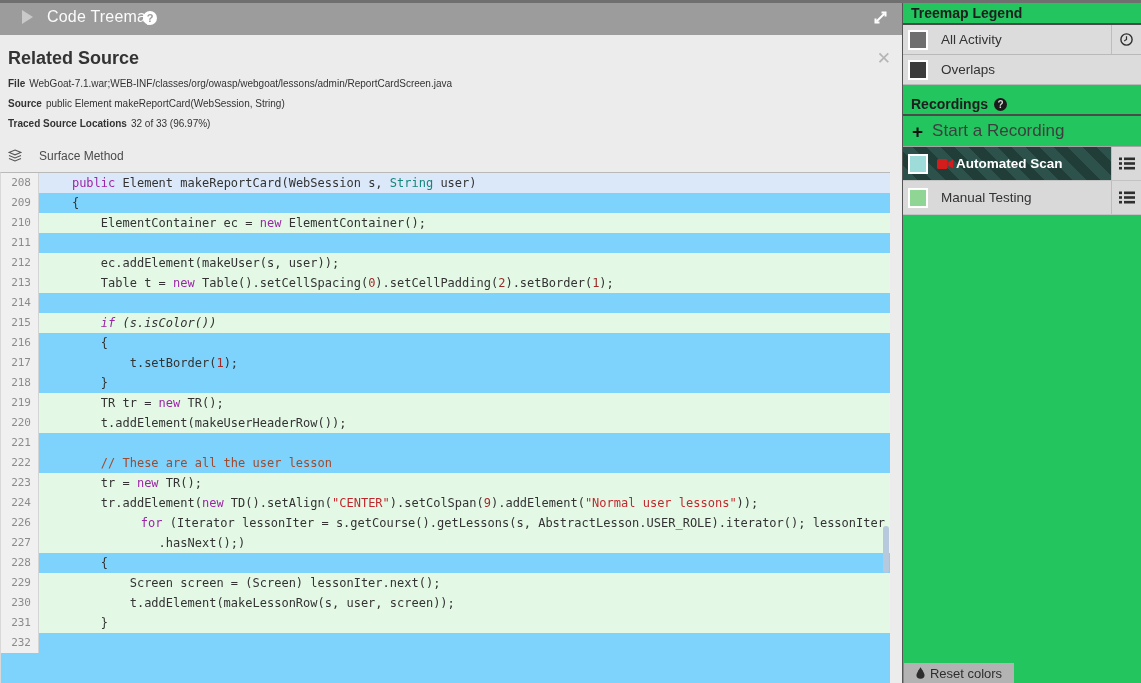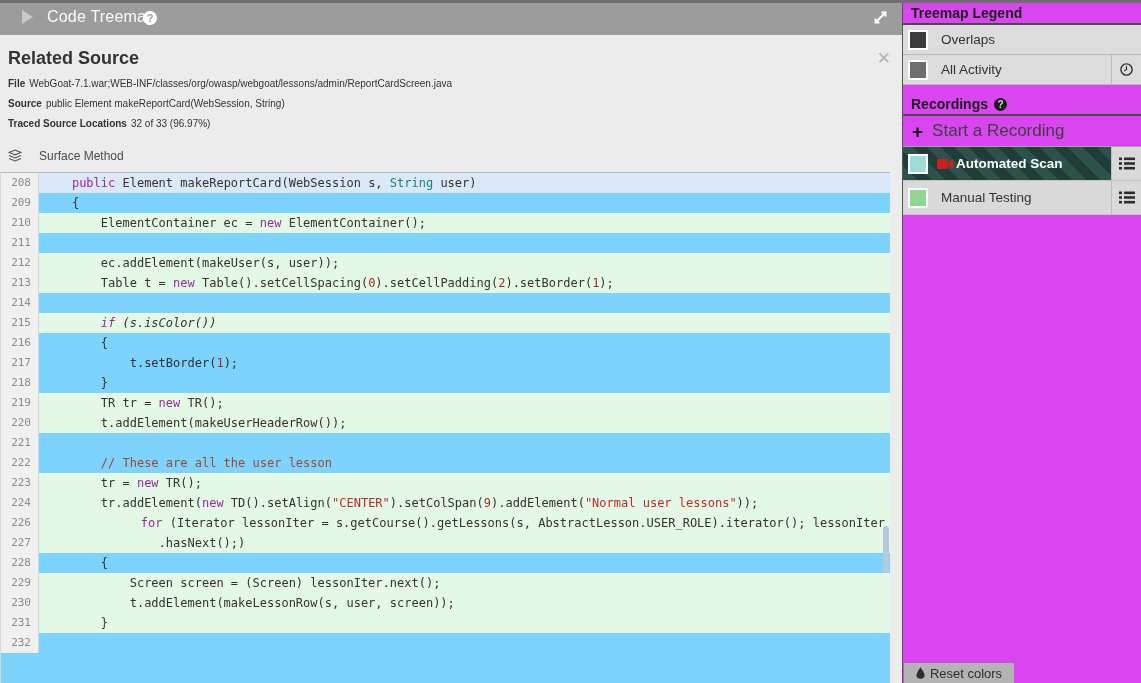--- a/index.html
+++ b/index.html
@@ -28,21 +28,21 @@
              border-top:1px solid #b9b9b9;border-left:1px solid #d8d8d8;border-bottom:3px solid #be185d;
              box-sizing:border-box;overflow:hidden;}
   .code-row{display:flex;height:20px;font-family:"DejaVu Sans Mono","Liberation Mono",monospace;
             font-size:12px;line-height:20px;white-space:pre;}
   .gut{flex:0 0 38px;width:38px;background:#f0f0f0;border-right:1px solid #d4d4d4;color:#8b8b8b;
        text-align:right;padding-right:7px;box-sizing:border-box;font-size:11px;}
   .ct{flex:1;padding-left:4px;color:#333;}
   .vthumb{position:absolute;left:882px;top:353px;width:6px;height:47px;background:#b7c9dc;border-radius:3px;cursor:pointer;}
 
   
-  .sidebar{position:absolute;left:902px;top:0;width:239px;height:683px;background:#d946ef;
+  .sidebar{position:absolute;left:902px;top:0;width:239px;height:683px;background:#22c55e;
            border-left:1px solid #555;box-sizing:border-box;}
   .sb-h{padding:5px 8px 2px;font-size:14px;font-weight:bold;color:#1e1e1e;border-bottom:2px solid #4a4a4a;
         display:flex;align-items:center;gap:6px;}
   .qmark-dark{width:13px;height:13px;border-radius:50%;background:#1a1a1a;color:#d8d8d8;font-size:10px;
               font-weight:bold;text-align:center;line-height:13px;cursor:pointer;}
   .lrow{display:flex;align-items:center;height:29px;background:#dcdcdc;border-bottom:1px solid #b9b9b9;cursor:pointer;}
   .swatch{width:20px;height:20px;border:2px solid #ffffff;box-sizing:border-box;margin-left:5px;flex:0 0 20px;}
   .row-label{margin-left:13px;font-size:13.5px;color:#333;}
   .icon-cell{margin-left:auto;width:29px;height:100%;border-left:1px solid #bdbdbd;
              display:flex;align-items:center;justify-content:center;cursor:pointer;}
@@ -133,33 +133,33 @@
       </div>
     </div>
   </div>
 
   <div class="sidebar">
     <div class="sb-h">
       <span>Treemap Legend</span>
     </div>
 
     <div class="lrow">
-      <span class="swatch" style="background: rgb(59, 59, 59);"></span>
-      <span class="row-label">Overlaps</span>
-    </div>
-
-    <div class="lrow">
       <span class="swatch" style="background: rgb(110, 110, 110);"></span>
       <span class="row-label">All Activity</span>
       <span class="icon-cell">
         <svg width="15" height="15" viewBox="0 0 15 15">
           <circle cx="7.5" cy="7.5" r="5.6" fill="none" stroke="#2e2e2e" stroke-width="1.4"></circle>
           <polyline points="7.5,4.3 7.5,7.5 5.2,8.9" fill="none" stroke="#2e2e2e" stroke-width="1.2"></polyline>
         </svg>
       </span>
+    </div>
+
+    <div class="lrow">
+      <span class="swatch" style="background: rgb(59, 59, 59);"></span>
+      <span class="row-label">Overlaps</span>
     </div>
 
     <div class="sb-h recordings-h">
       <span>Recordings</span>
       <span class="qmark-dark">?</span>
     </div>
 
     <div class="start-row">
       <span class="plus">+</span>
       <span>Start a Recording</span>

